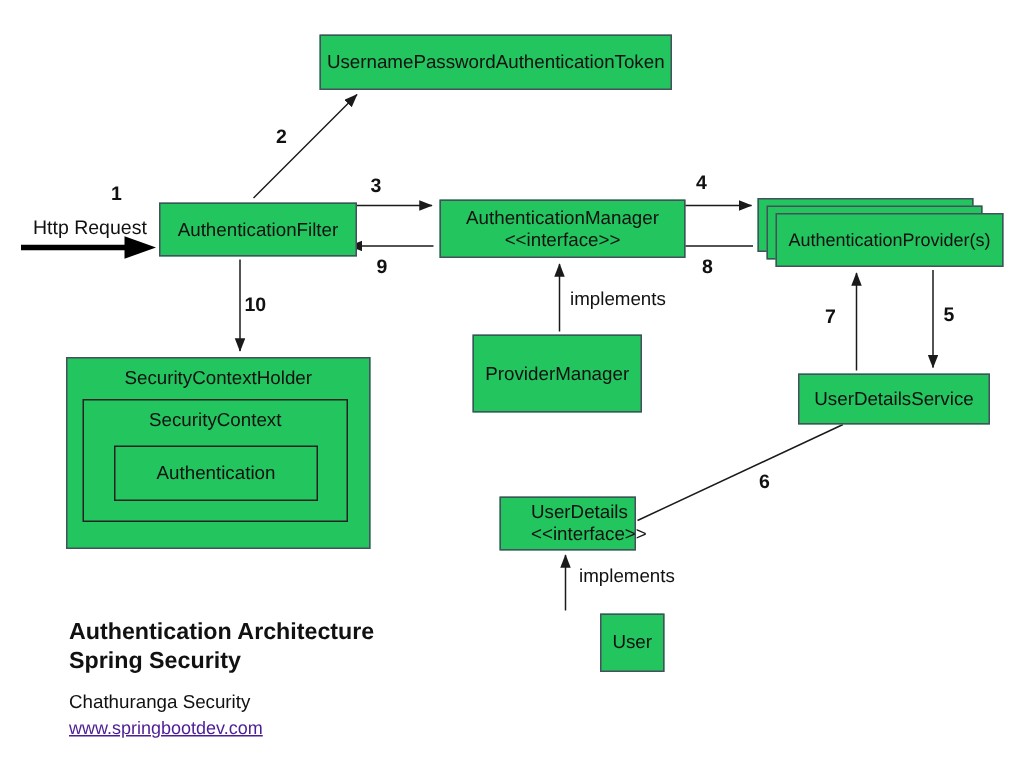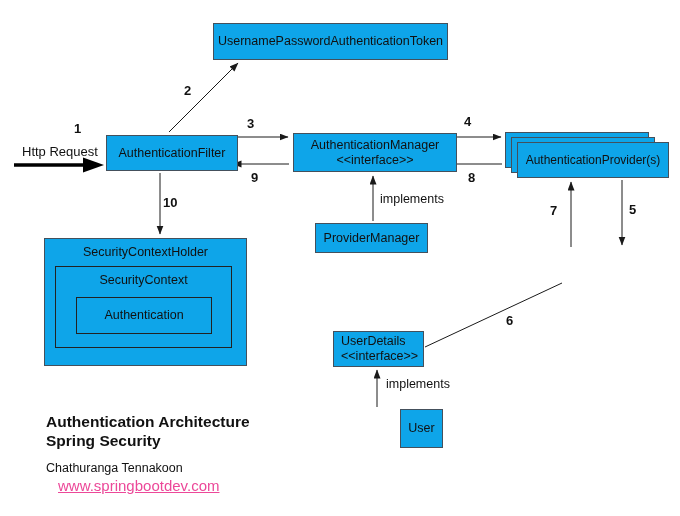--- a/index.html
+++ b/index.html
@@ -2,38 +2,38 @@
 <html><head>
 <meta charset="utf-8">
 <style>
   html,body{margin:0;padding:0;background:#fff;}
   #canvas{
     position:relative;width:680px;height:516px;background:#ffffff;
     font-family:"Liberation Sans", sans-serif;color:#1a1a1a;overflow:hidden;
   }
   #wires{position:absolute;left:0;top:0;width:680px;height:516px;}
   .node{
-    position:absolute;background:#0ea5e9;border:1px solid #44505c;
+    position:absolute;background:#22c55e;border:1px solid #44505c;
     display:flex;align-items:center;justify-content:center;
     font-size:12.5px;line-height:15px;text-align:center;white-space:nowrap;
     box-sizing:border-box;color:#111;
   }
   .node.two-line{flex-direction:column;}
-  .node.left-align{align-items:flex-start;justify-content:center;text-align:left;padding-left:7px;}
+  .node.left-align{align-items:flex-start;justify-content:center;text-align:left;padding-left:20px;}
   .container-label{position:absolute;width:100%;text-align:center;top:6px;font-size:12.5px;}
   .holder{justify-content:flex-start;}
   .num{position:absolute;font-weight:bold;font-size:13px;color:#111;}
   .small-label{position:absolute;font-size:12.5px;color:#111;white-space:nowrap;}
   .footer-title{
     position:absolute;left:46px;top:412px;font-size:15.5px;font-weight:bold;
     line-height:19px;color:#111;
   }
   .footer-author{position:absolute;left:46px;top:461px;font-size:12.5px;line-height:15px;color:#111;}
-  .footer-link{position:absolute;left:46px;top:478px;font-size:15px;line-height:15px;
-    color:#ec4899;text-decoration:underline;cursor:pointer;margin-left:12px;}
+  .footer-link{position:absolute;left:46px;top:478px;font-size:12px;line-height:15px;
+    color:#4c1d95;text-decoration:underline;cursor:pointer;}
 </style>
 </head>
 <body>
 
 <div id="canvas">
 
   <svg id="wires" viewBox="0 0 680 516">
     <defs>
       <marker id="arw" markerUnits="userSpaceOnUse" markerWidth="11" markerHeight="9" refX="8.5" refY="3.5" orient="auto">
         <path d="M0,0 L9,3.5 L0,7 Z" fill="#1a1a1a"></path>
@@ -72,22 +72,23 @@
 
   <div class="node two-line" style="left:293px;top:133px;width:164px;height:39px;">
     <span>AuthenticationManager</span>
     <span>&lt;&lt;interface&gt;&gt;</span>
   </div>
 
   <div class="node" style="left:505px;top:132px;width:144px;height:36px;"></div>
   <div class="node" style="left:511px;top:137px;width:144px;height:36px;"></div>
   <div class="node" style="left:517px;top:142px;width:152px;height:36px;font-size:12px;">AuthenticationProvider(s)</div>
 
-  <div class="node" style="left:315px;top:223px;width:113px;height:30px;text-align:right;">ProviderManager</div>
+  <div class="node" style="left:315px;top:223px;width:113px;height:52px;text-align:right;">ProviderManager</div>
 
+  <div class="node" style="left:532px;top:249px;width:128px;height:34px;">UserDetailsService</div>
 
   <div class="node two-line left-align" style="left:333px;top:331px;width:91px;height:36px;">
     <span>UserDetails</span>
     <span>&lt;&lt;interface&gt;&gt;</span>
   </div>
 
   <div class="node" style="left:355px;top:409px;width:43px;height:39px;margin-left:45px;">User</div>
 
   <div class="node holder" style="left:44px;top:238px;width:203px;height:128px;">
     <span class="container-label">SecurityContextHolder</span>
@@ -109,16 +110,16 @@
   <div class="num" style="left:163px;top:195px;">10</div>
 
   <div class="small-label" style="left:22px;top:144px;font-size:13px;">Http Request</div>
   <div class="small-label" style="left:380px;top:192px;">implements</div>
   <div class="small-label" style="left:386px;top:377px;">implements</div>
 
   <div class="footer-title">
     <div>Authentication Architecture</div>
     <div>Spring Security</div>
   </div>
-  <div class="footer-author">Chathuranga Tennakoon</div>
+  <div class="footer-author">Chathuranga Security</div>
   <a class="footer-link">www.springbootdev.com</a>
 
 </div>
 
 </body></html>

